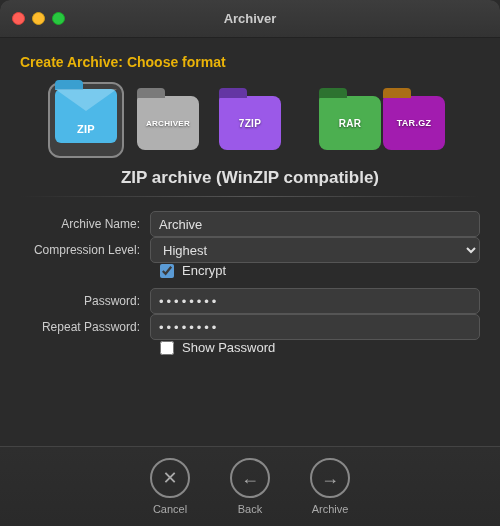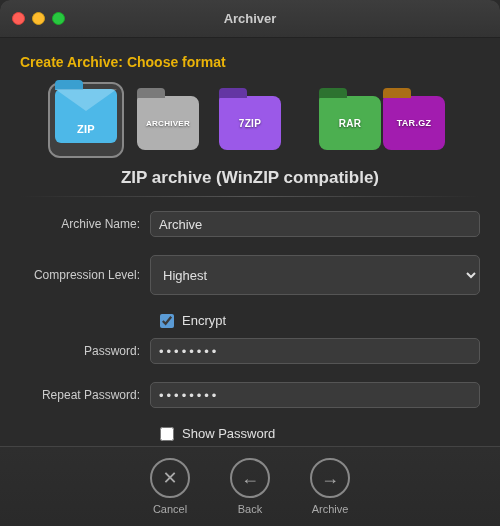--- a/index.html
+++ b/index.html
@@ -177,21 +177,21 @@
     .divider {
       height: 1px;
       background: linear-gradient(to right, transparent, #555, transparent);
       margin: 8px 0 14px;
     }
 
     
     .form-row {
       display: flex;
       align-items: center;
-      margin-bottom: 18px;
+      margin-bottom: 0;
     }
     .form-label {
       font-size: 12px;
       color: #ccc;
       text-align: right;
       min-width: 130px;
       padding-right: 10px;
       font-weight: 400;
     }
     .form-input {
@@ -206,21 +206,21 @@
       outline: none;
     }
     .form-select {
       flex: 1;
       background: #3a3a3a;
       border: 1px solid #555;
       border-radius: 5px;
       color: #e0e0e0;
       font-size: 13px;
       padding: 3px 8px;
-      height: 40px;
+      height: 26px;
       outline: none;
       appearance: auto;
     }
 
     
     .checkbox-row {
       display: flex;
       align-items: center;
       margin-bottom: 10px;
       padding-left: 140px;

